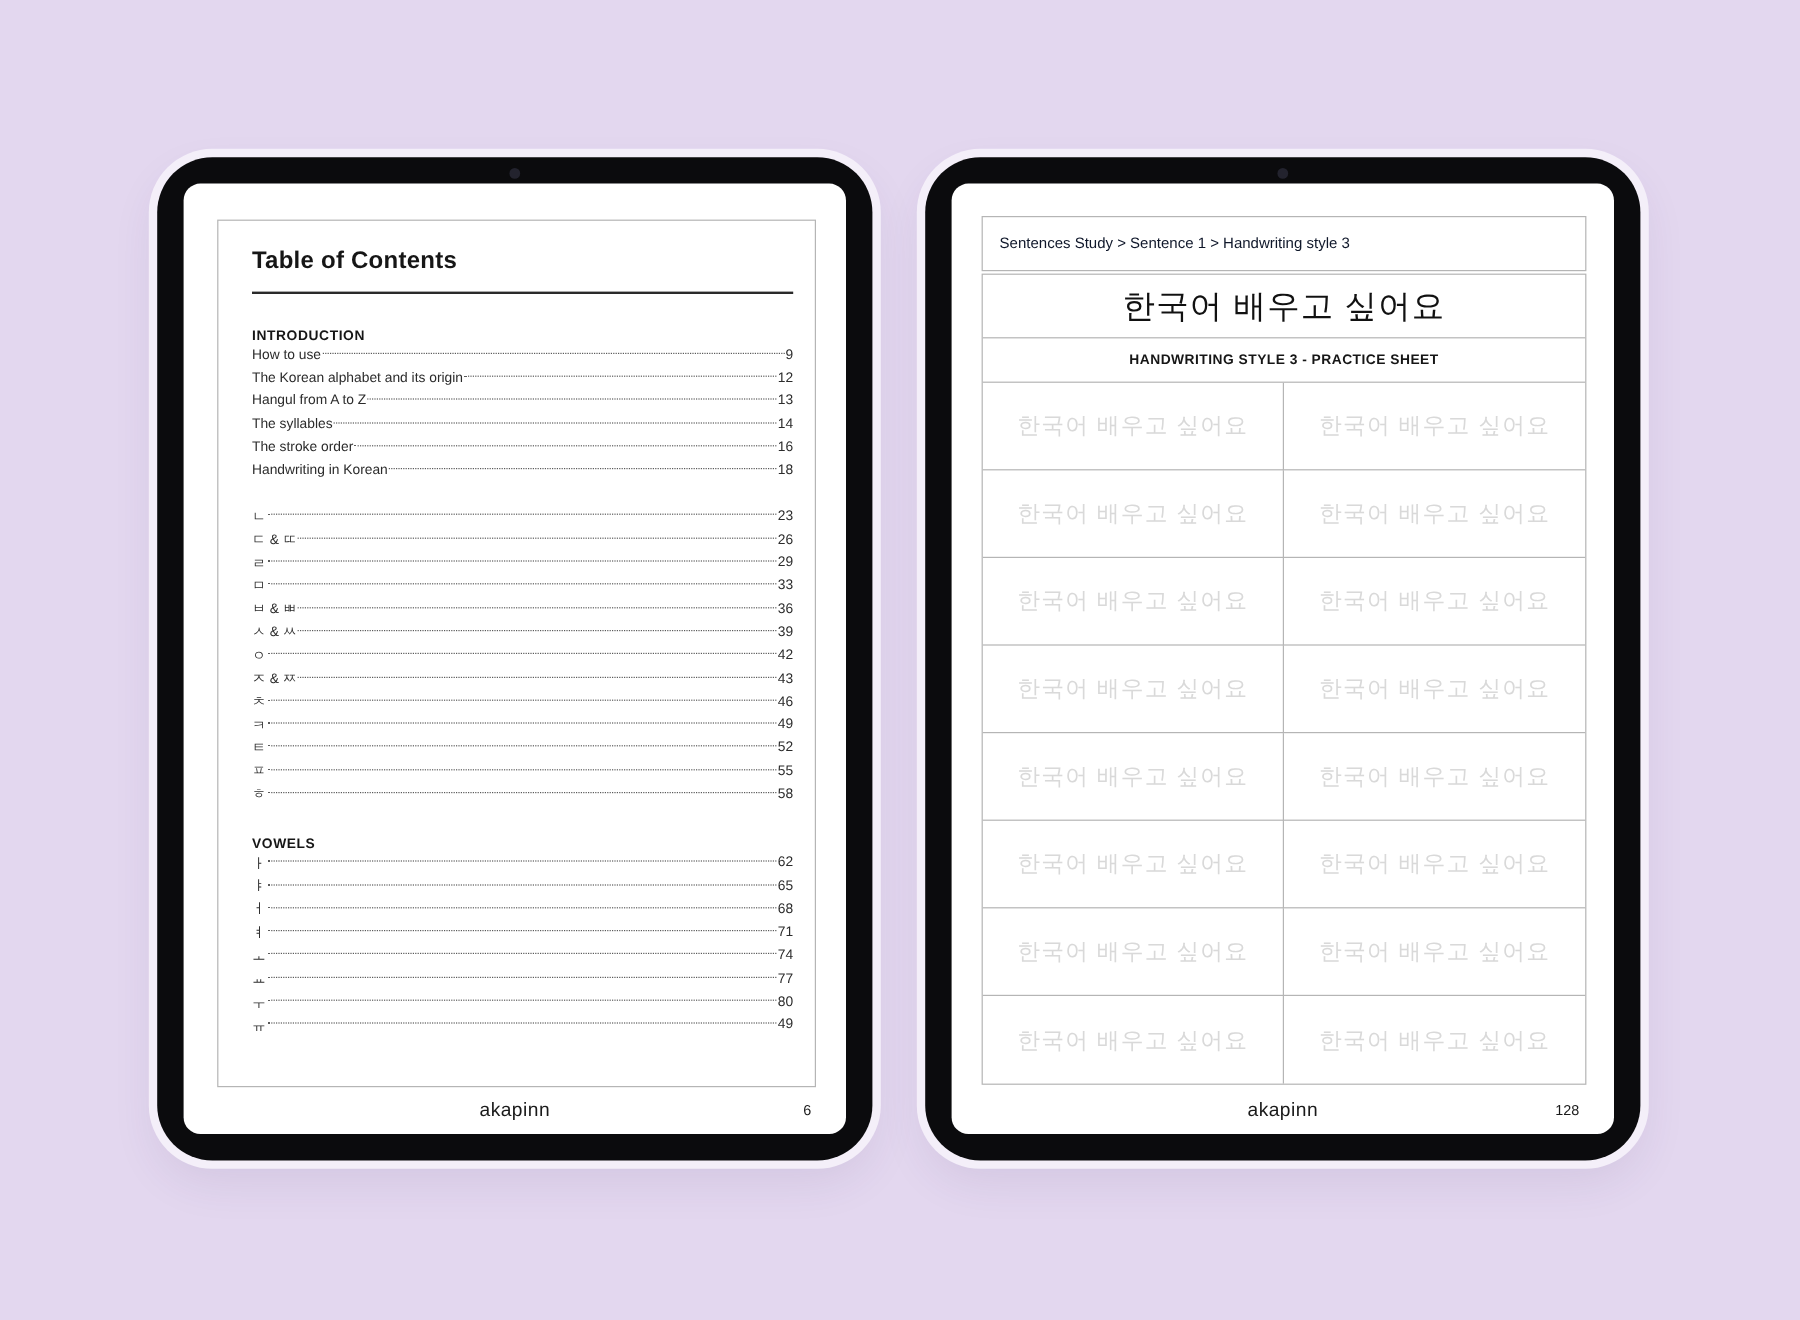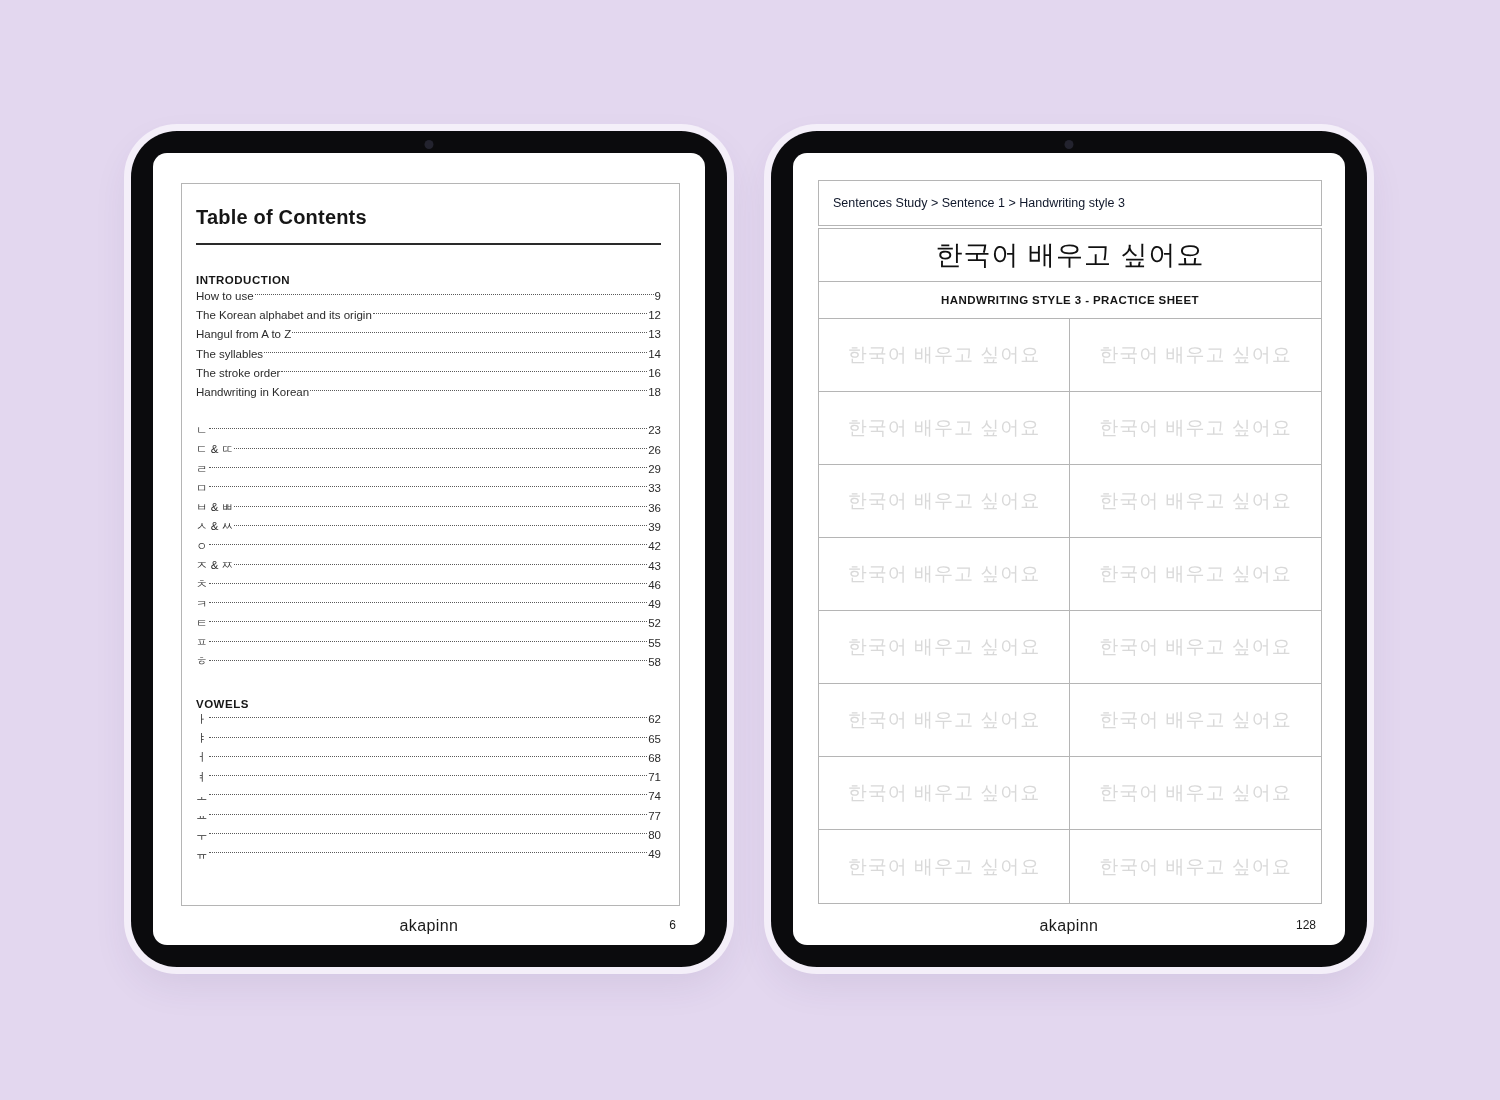--- a/index.html
+++ b/index.html
@@ -41,21 +41,21 @@
   .screen-footer{position:absolute;left:0;right:0;bottom:10px;height:18px;}
   .brand{
     position:absolute;left:0;right:0;text-align:center;
     font-size:16px;letter-spacing:0.4px;color:#1A1A1A;
   }
   .pageno{position:absolute;right:29px;top:1px;font-size:12px;color:#1A1A1A;}
 
   
   .toc-box{
     position:absolute;left:28px;top:30px;width:499px;height:723px;
-    border:1px solid var(--line);padding:16px 18px 0 14px;
+    border:1px solid var(--line);padding:16px 18px 0 28px;
   }
   .toc-title{
     font-size:20px;font-weight:700;letter-spacing:0.2px;
     margin:6px 0 14px 0;color:#161616;
   }
   .toc-rule{height:0;border:none;border-top:2px solid #2A2A2A;margin:0 0 22px 0;}
   .toc-section{margin:0;}
   .toc-section + .toc-section{margin-top:19px;}
   .toc-heading{
     font-size:11.5px;font-weight:700;letter-spacing:0.5px;

